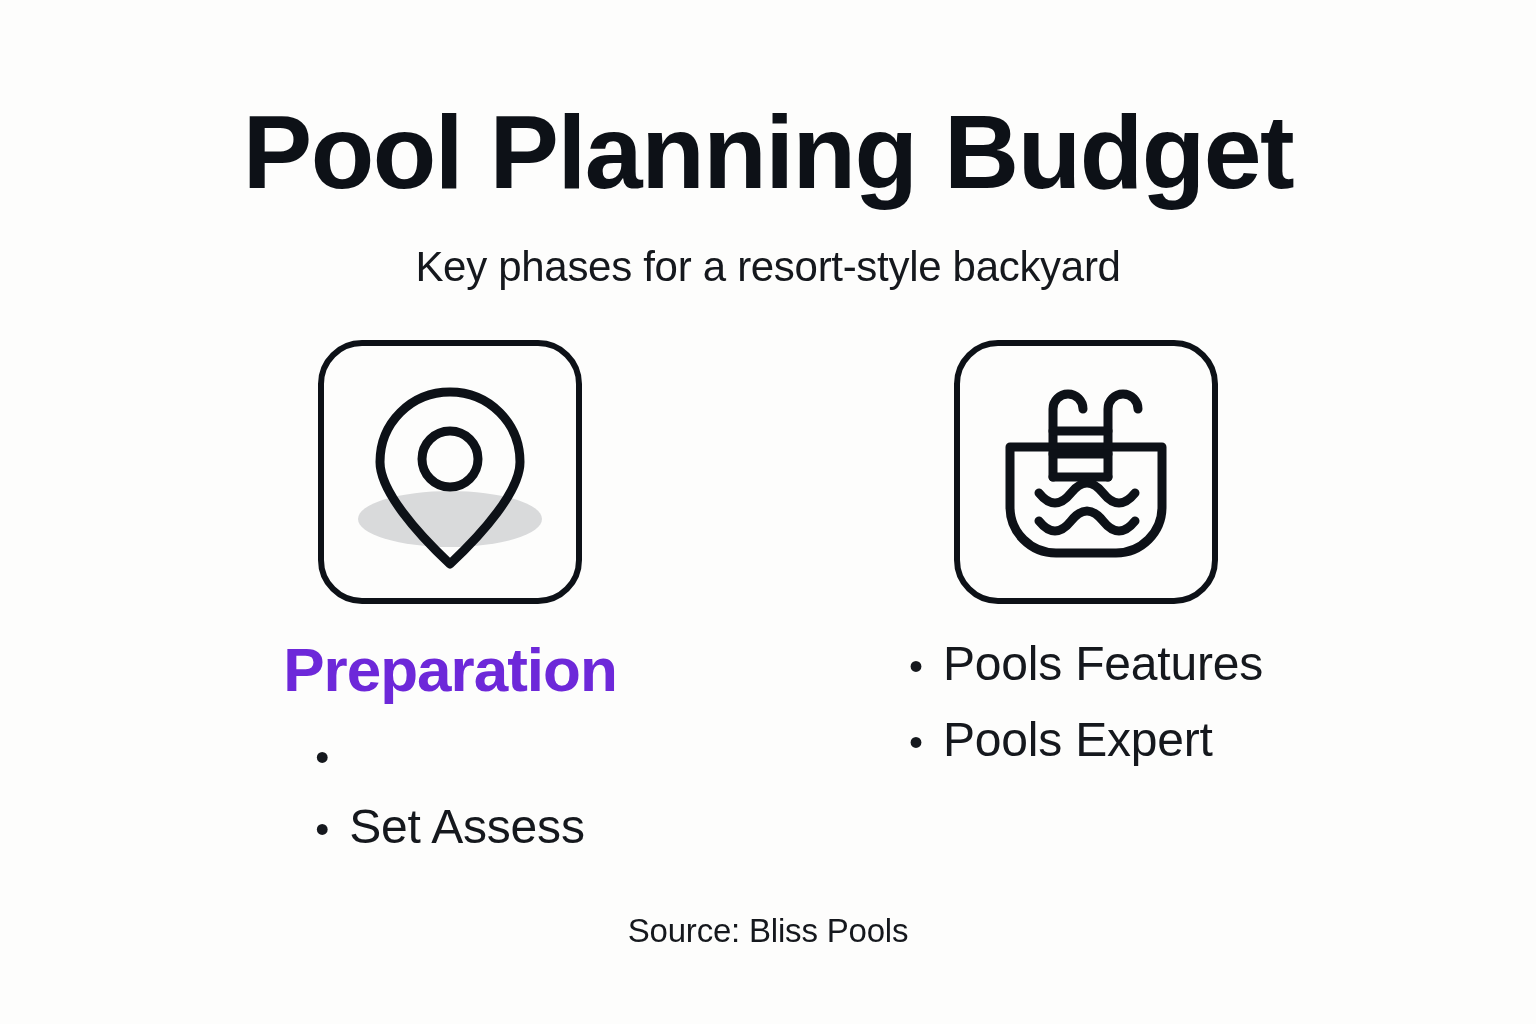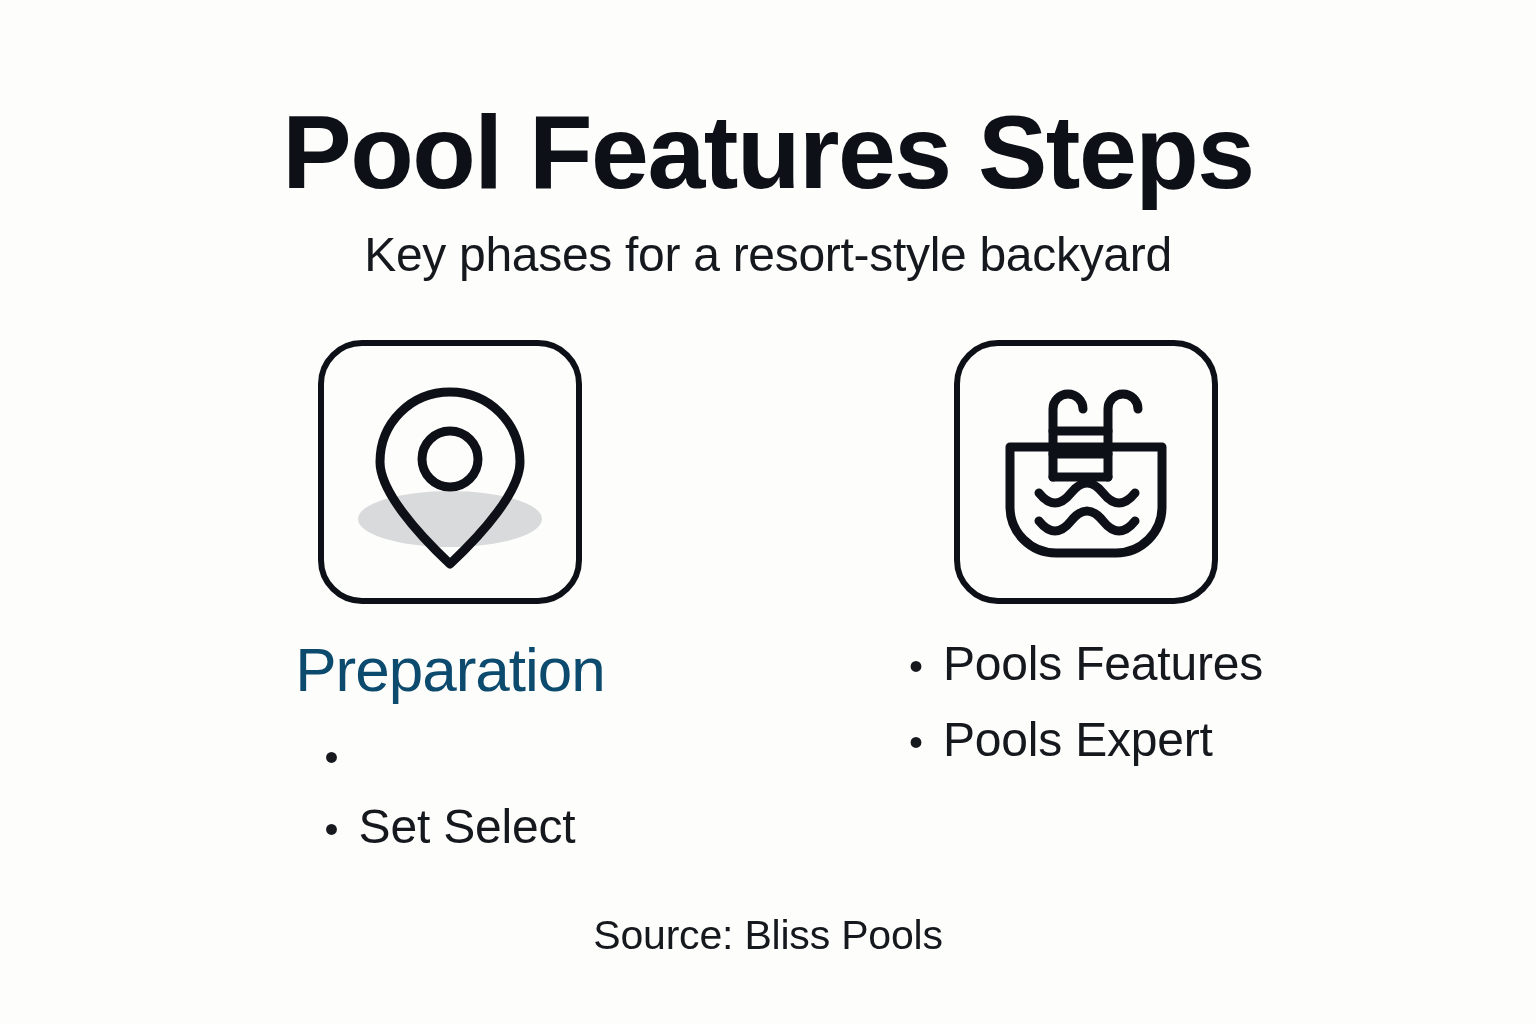--- a/index.html
+++ b/index.html
@@ -32,25 +32,25 @@
   .title {
     font-size: 104px;
     font-weight: 700;
     line-height: 1.08;
     letter-spacing: -1.5px;
     color: #0d1117;
     margin: 0;
     white-space: nowrap;
   }
   .subtitle {
-    font-size: 48px;
+    font-size: 42px;
     font-weight: 400;
     line-height: 1.2;
     color: #15181d;
-    margin: 18px 0 0 0;
+    margin: 34px 0 0 0;
     letter-spacing: -0.3px;
     white-space: nowrap;
   }
 
   
   .columns {
     position: absolute;
     top: 340px;
     left: 0;
     width: 1536px;
@@ -76,24 +76,24 @@
     background: #fdfdfc;
     display: flex;
     align-items: center;
     justify-content: center;
     flex: none;
   }
   .icon-frame svg { display: block; }
 
   .col-heading {
     font-size: 62px;
-    font-weight: 400;
+    font-weight: 700;
     letter-spacing: -1px;
     line-height: 1.1;
-    color: #0c4a6e;
+    color: #6d28d9;
     margin: 32px 0 0 0;
     text-align: center;
     white-space: nowrap;
   }
 
   .bullets {
     list-style: none;
     margin: 22px 0 0 0;
     padding: 0;
     text-align: left;
@@ -116,33 +116,33 @@
     color: #15181d;
   }
 
   
   .source {
     position: absolute;
     left: 0;
     top: 912px;
     width: 1536px;
     text-align: center;
-    font-size: 41px;
+    font-size: 33px;
     font-weight: 400;
     color: #15181d;
     letter-spacing: -0.2px;
   }
 </style>
 </head>
 <body>
 
 <div class="slide">
 
   <div class="header">
-    <h1 class="title">Pool Features Steps</h1>
+    <h1 class="title">Pool Planning Budget</h1>
     <p class="subtitle">Key phases for a resort-style backyard</p>
   </div>
 
   <div class="columns">
 
     <div class="column col-left">
 
       <div class="icon-frame">
         <svg width="210" height="210" viewBox="0 0 210 210">
           <ellipse cx="105" cy="152" rx="92" ry="28" fill="#d9dadb"></ellipse>
@@ -156,21 +156,21 @@
       </div>
 
       <h2 class="col-heading">Preparation</h2>
 
       <ul class="bullets">
         <li>
           <span class="bullet-dot">•</span>
         </li>
         <li>
           <span class="bullet-dot">•</span>
-          <span>Set Select</span>
+          <span>Set Assess</span>
         </li>
       </ul>
     </div>
 
     <div class="column col-right">
 
       <div class="icon-frame">
         <svg width="206" height="206" viewBox="0 0 206 206">
           <g fill="none" stroke="#0d1117" stroke-width="9" stroke-linecap="round" stroke-linejoin="round">
 

